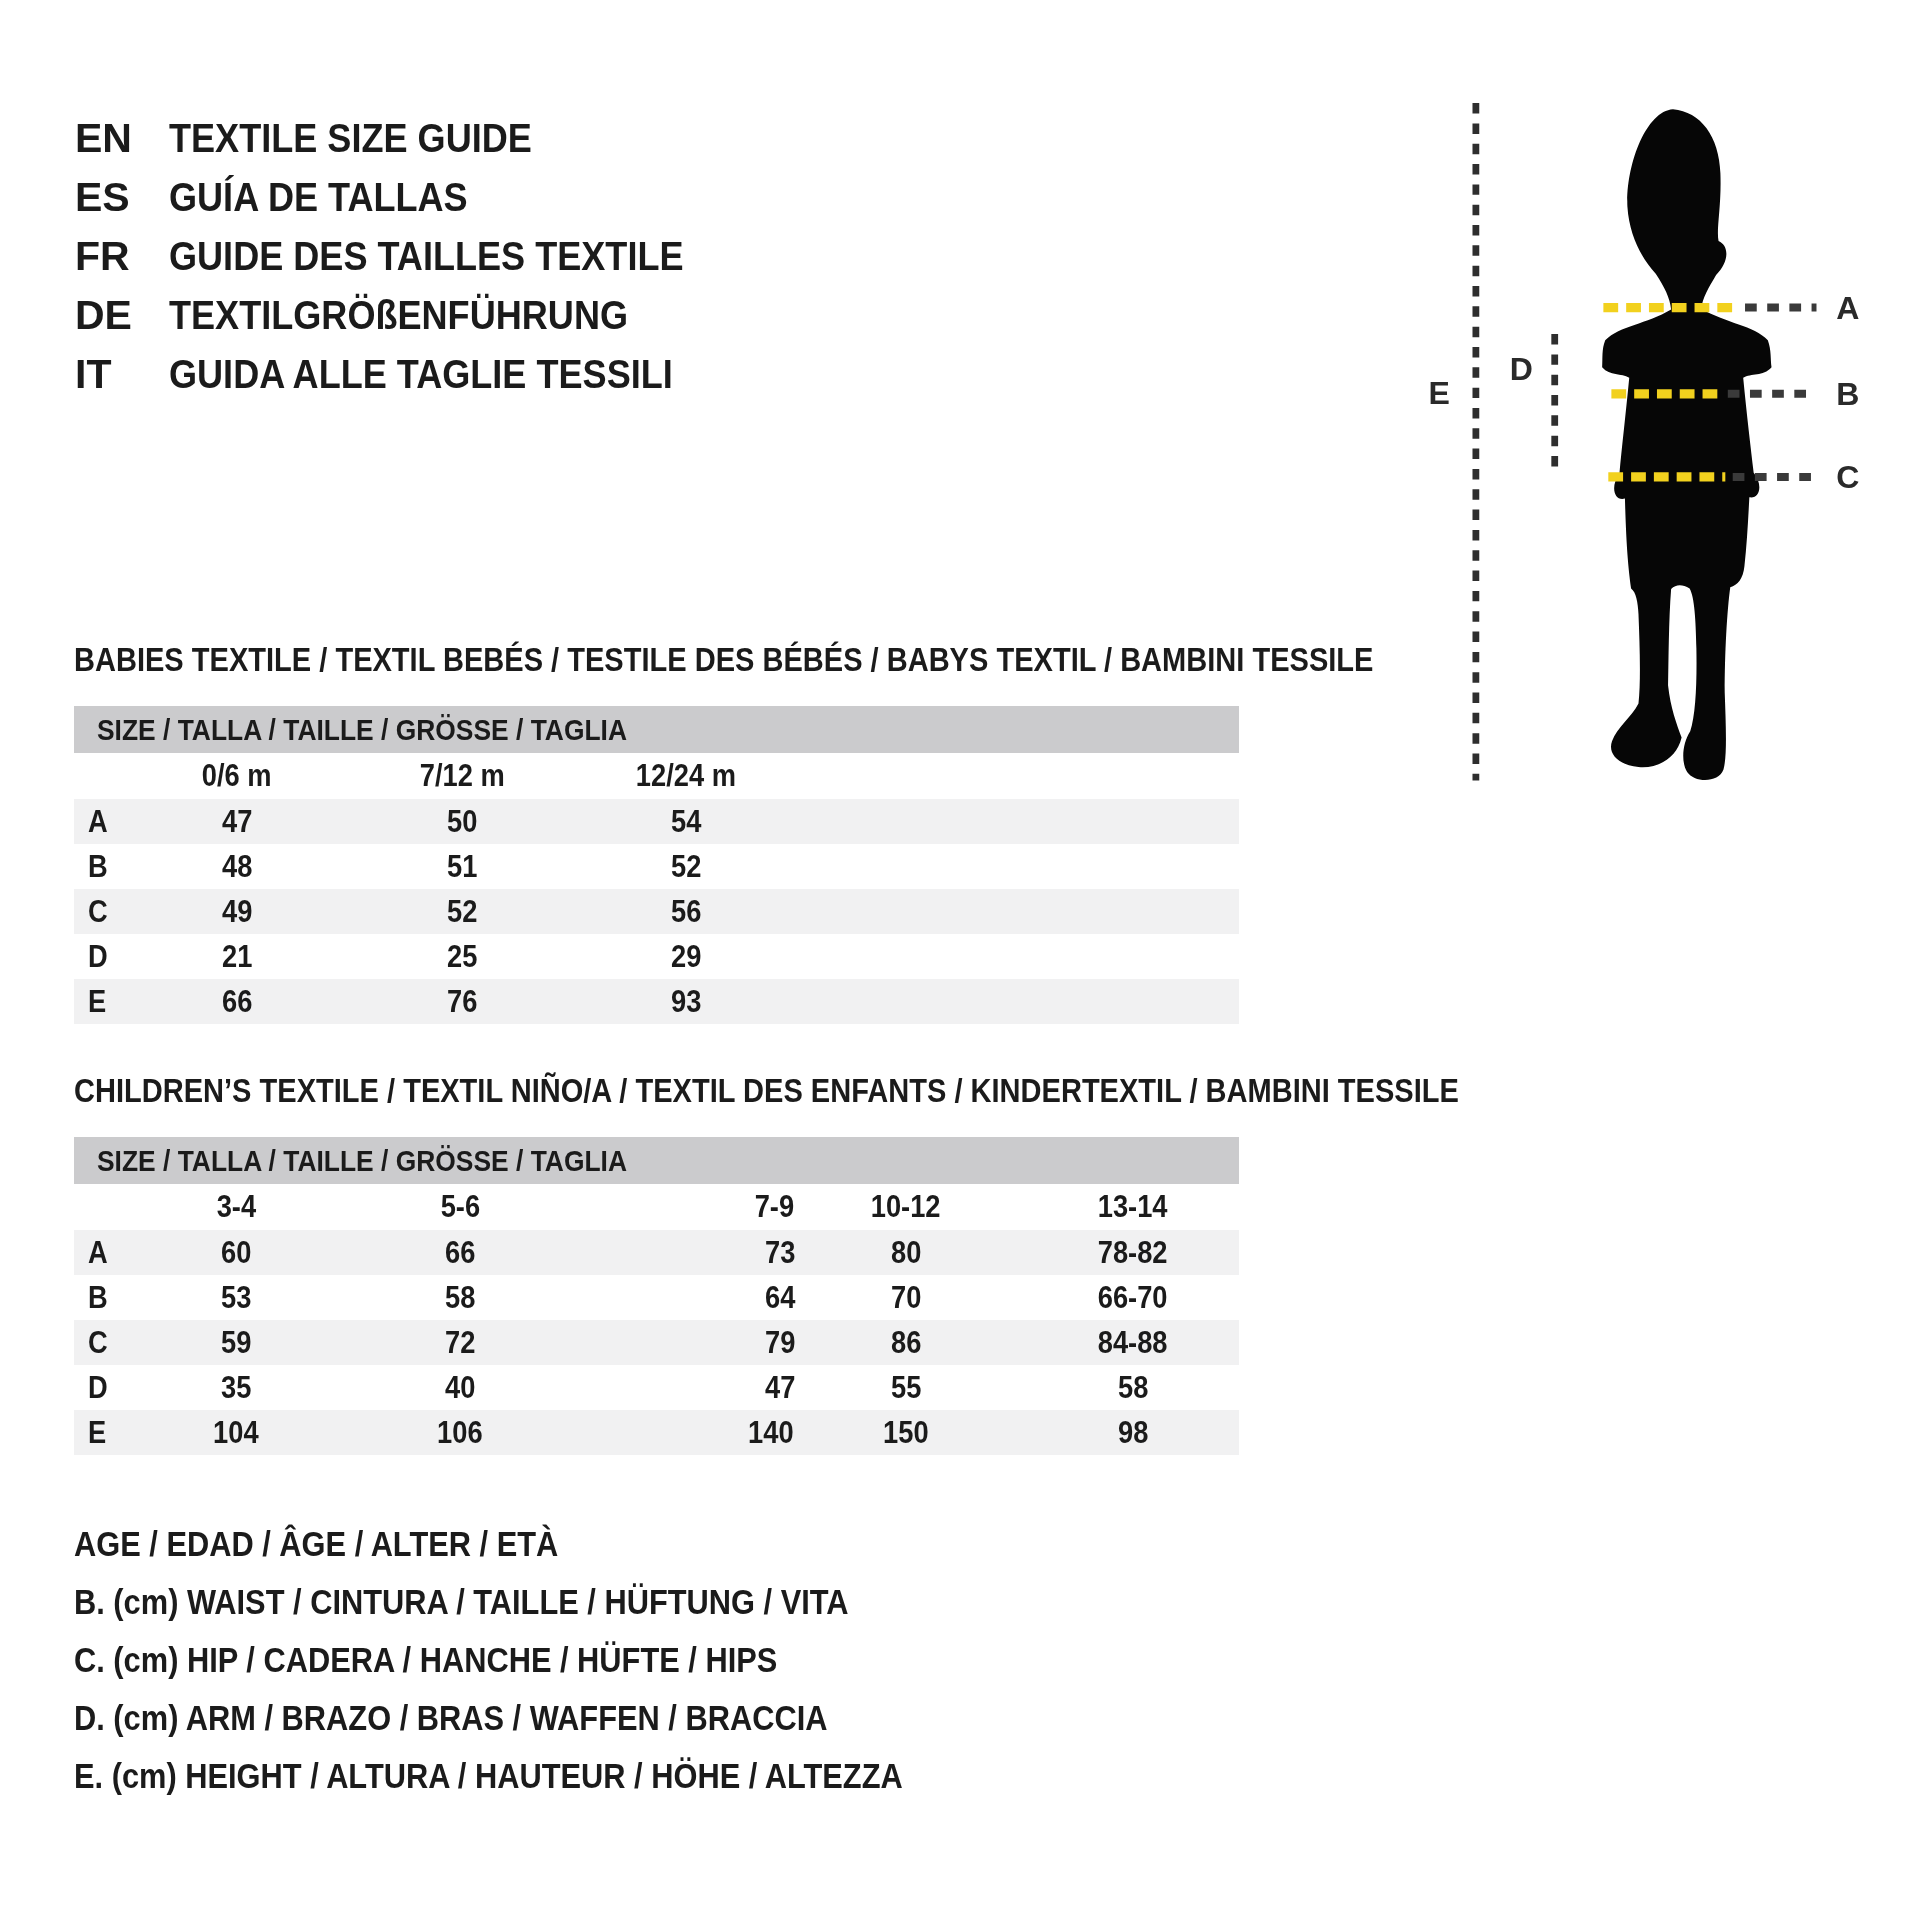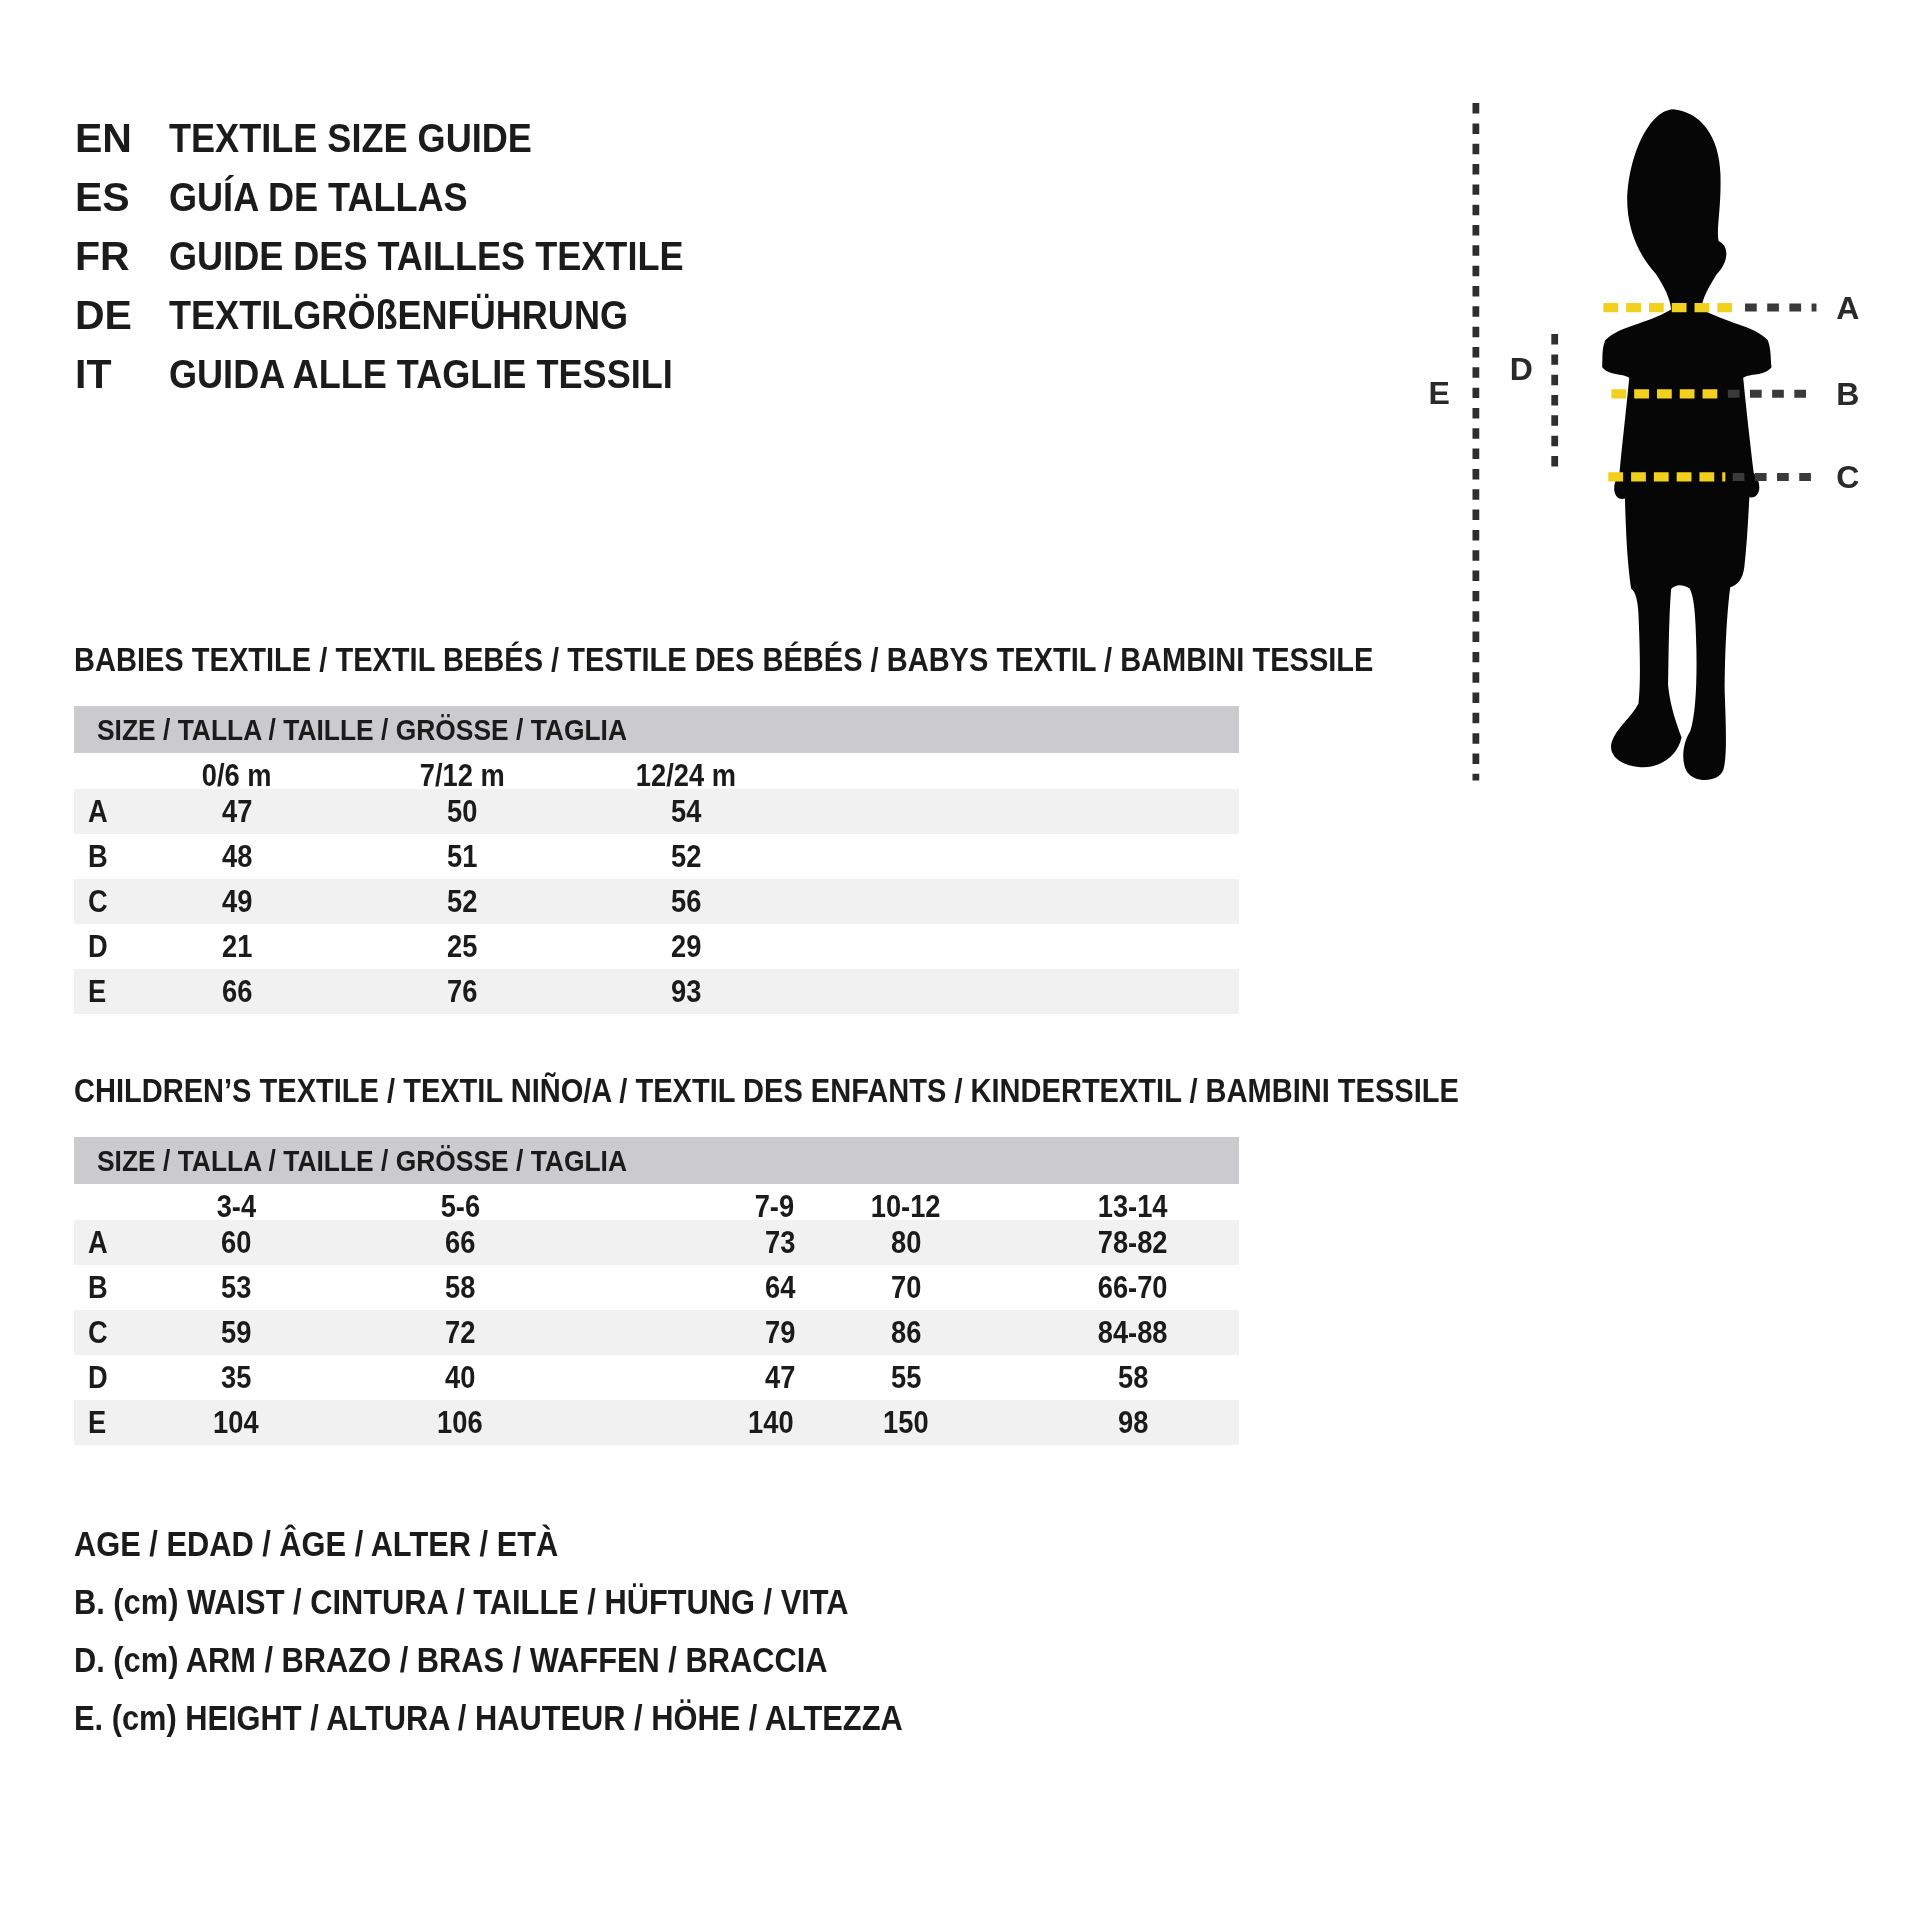--- a/index.html
+++ b/index.html
@@ -21,21 +21,21 @@
   .lang-block{left:75px;top:96px;}
   .lang-row{height:59px;line-height:59px;font-size:41px;}
   .lang-code{display:inline-block;width:94px;margin-top:13px;}
 
   
   .section-title{font-size:33px;line-height:37px;}
 
   
   .size-table{left:74px;width:1165px;}
   .thead{height:47px;line-height:47px;background:#cbcbcd;padding-left:23px;font-size:30px;}
-  .colrow{position:relative;height:36px;line-height:46px;font-size:31px;}
+  .colrow{position:relative;height:46px;line-height:46px;font-size:31px;}
   .trow{position:relative;height:45px;line-height:45px;font-size:31px;}
   .trow.alt{background:#f1f1f2;}
   .rlabel{position:absolute;left:13.6px;top:0;}
   .cell{position:absolute;top:0;width:222px;text-align:center;}
   
   .b0{left:52px;} .b1{left:277px;} .b2{left:501px;}
   
   .c0{left:51px;} .c1{left:275px;} .c2{left:501px;text-align:right;} .c3{left:721px;} .c4{left:948px;}
 
   
@@ -228,18 +228,19 @@
       <span class="cell c1"><span class="condc">106</span></span>
       <span class="cell c2"><span class="condc">140</span></span>
       <span class="cell c3"><span class="condc">150</span></span>
       <span class="cell c4"><span class="condc">98</span></span>
     </div>
   </div>
 
   <div class="abs legend-block">
     <div class="legend-line"><span class="cond">AGE / EDAD / ÂGE / ALTER / ETÀ</span></div>
     <div class="legend-line"><span class="cond">B. (cm) WAIST / CINTURA / TAILLE / HÜFTUNG / VITA</span></div>
+    <div class="legend-line"><span class="cond">C. (cm) HIP / CADERA / HANCHE / HÜFTE / HIPS</span></div>
     <div class="legend-line"><span class="cond">D. (cm) ARM / BRAZO / BRAS / WAFFEN / BRACCIA</span></div>
     <div class="legend-line"><span class="cond">E. (cm) HEIGHT / ALTURA / HAUTEUR / HÖHE / ALTEZZA</span></div>
   </div>
 
 </div>
 
 
 </body></html>

